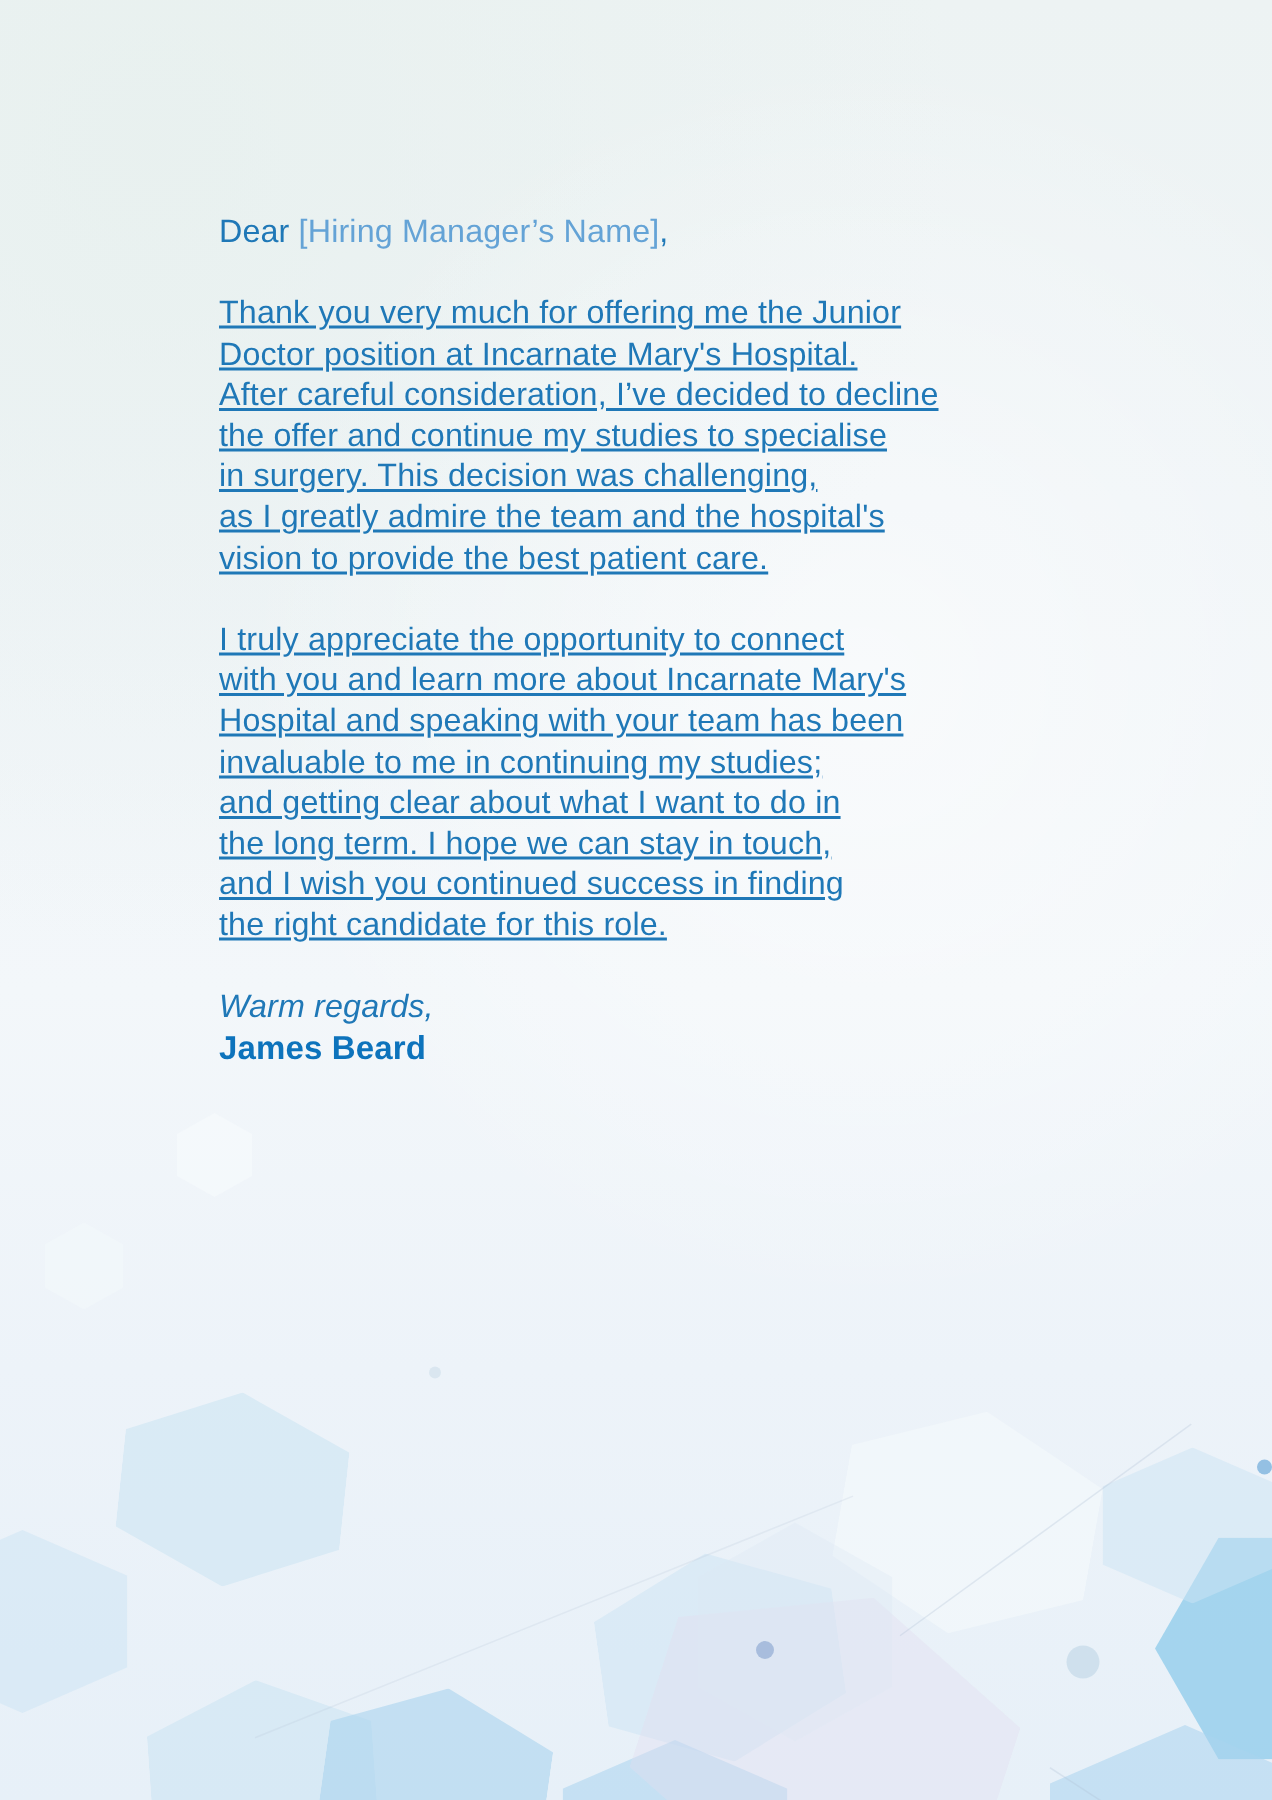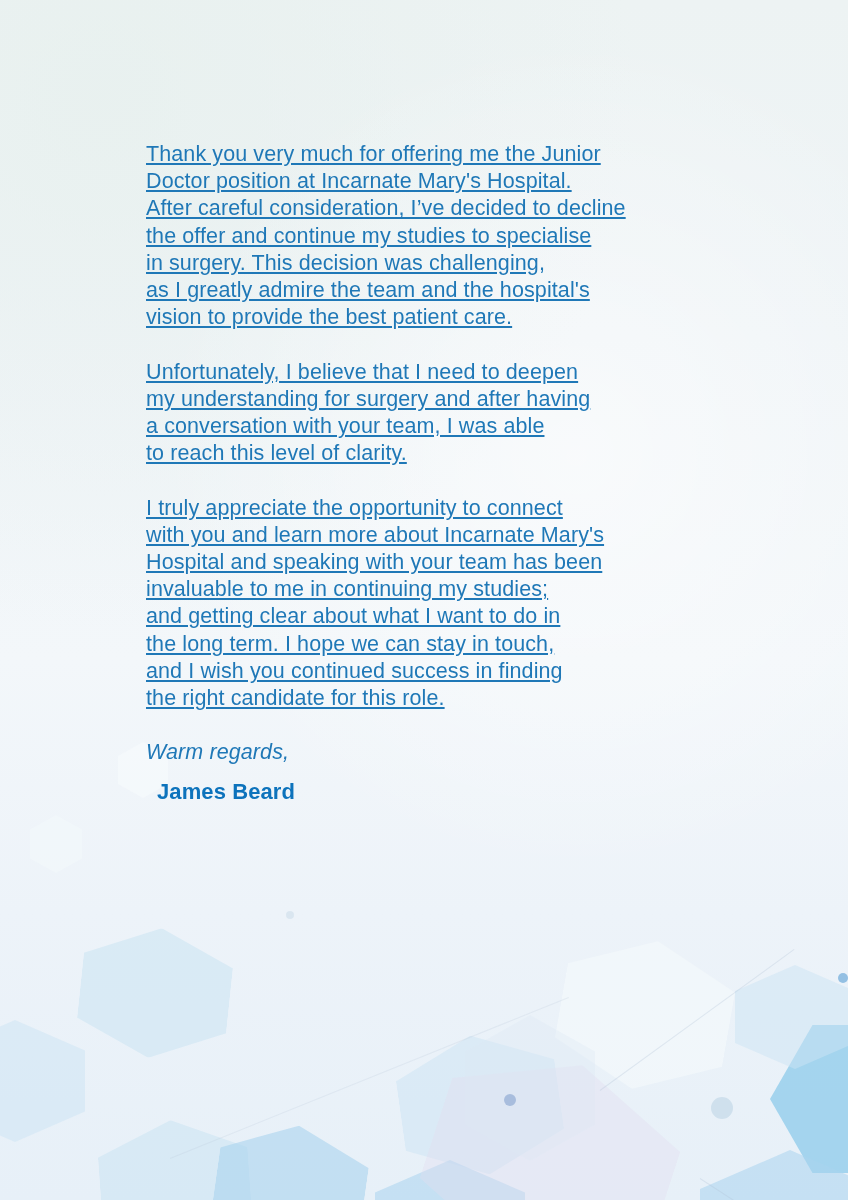--- a/index.html
+++ b/index.html
@@ -54,21 +54,21 @@
   .letter{
     position:absolute;
     left:146px;top:141px;width:560px;
     font-size:21.5px;line-height:27.2px;letter-spacing:.1px;
     color:var(--text-color);
   }
   .letter p{margin:0 0 27.2px 0;white-space:pre-line;text-decoration:underline;}
   .salutation{margin:0 0 27.2px 0;}
   .salutation .ph{color:var(--placeholder-color);}
   .closing{margin:0;font-style:italic;}
-  .signature{margin:11px;font-weight:bold;font-size:22px;color:var(--signature-color);}
+  .signature{margin:0;font-weight:bold;font-size:22px;color:var(--signature-color);}
 </style>
 </head>
 <body>
 
 <div class="page">
 
   <div class="deco">
     <div class="hex hx1"></div>
     <div class="hex hx2"></div>
     <div class="hex hx3"></div>
@@ -86,31 +86,28 @@
     <div class="dot d1"></div>
     <div class="dot d2"></div>
     <div class="dot d3"></div>
     <div class="dot d4"></div>
     <div class="thinline l1"></div>
     <div class="thinline l2"></div>
     <div class="thinline l3"></div>
   </div>
 
   <div class="letter">
+    <div class="salutation"><span>Dear </span><span class="ph">[Hiring Manager’s Name]</span><span>,</span></div>
     <p>Thank you very much for offering me the Junior
 Doctor position at Incarnate Mary's Hospital.
 After careful consideration, I’ve decided to decline
 the offer and continue my studies to specialise
 in surgery. This decision was challenging,
 as I greatly admire the team and the hospital's
 vision to provide the best patient care.</p>
-    <p>Unfortunately, I believe that I need to deepen
-my understanding for surgery and after having
-a conversation with your team, I was able
-to reach this level of clarity.</p>
     <p>I truly appreciate the opportunity to connect
 with you and learn more about Incarnate Mary's
 Hospital and speaking with your team has been
 invaluable to me in continuing my studies;
 and getting clear about what I want to do in
 the long term. I hope we can stay in touch,
 and I wish you continued success in finding
 the right candidate for this role.</p>
     <div class="closing">Warm regards,</div>
     <div class="signature">James Beard</div>

